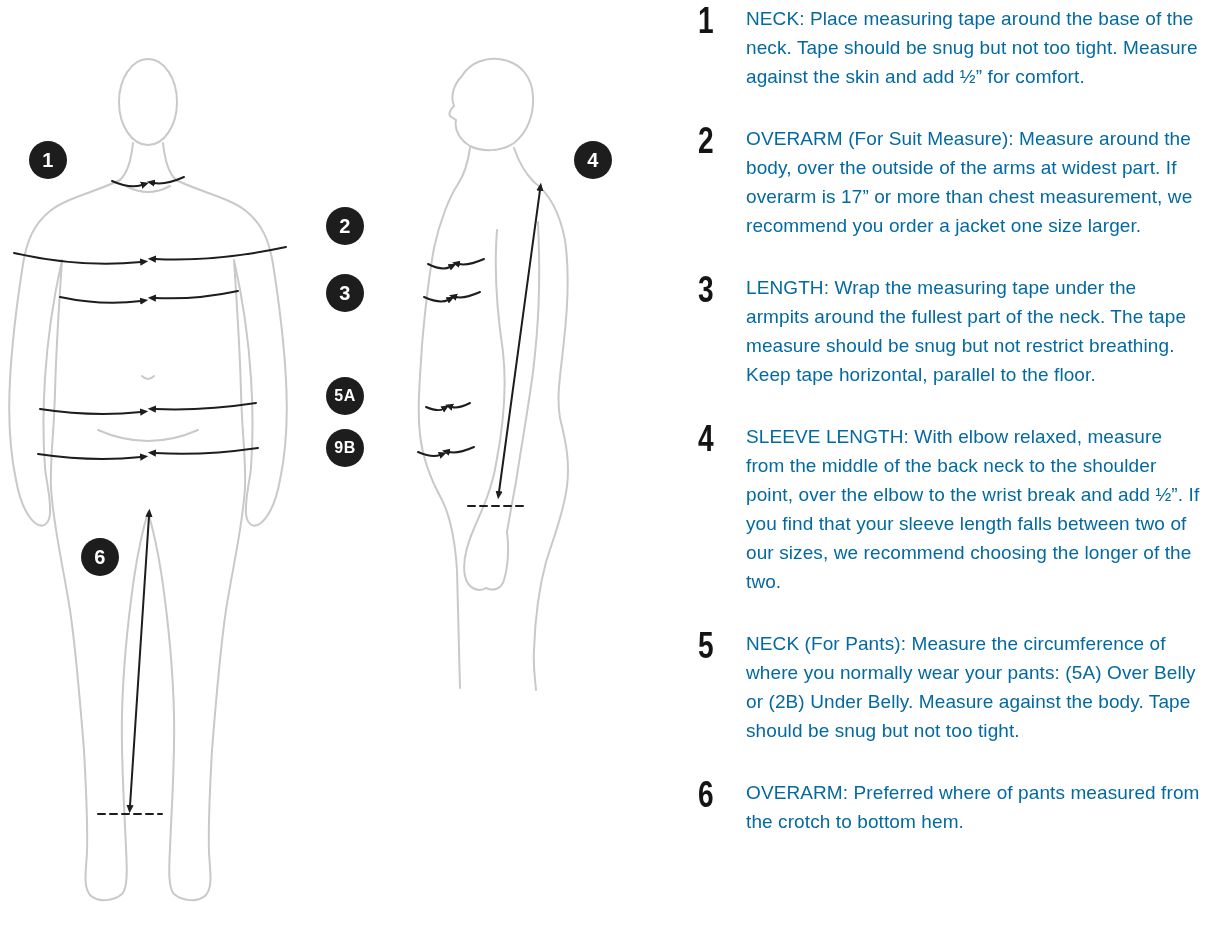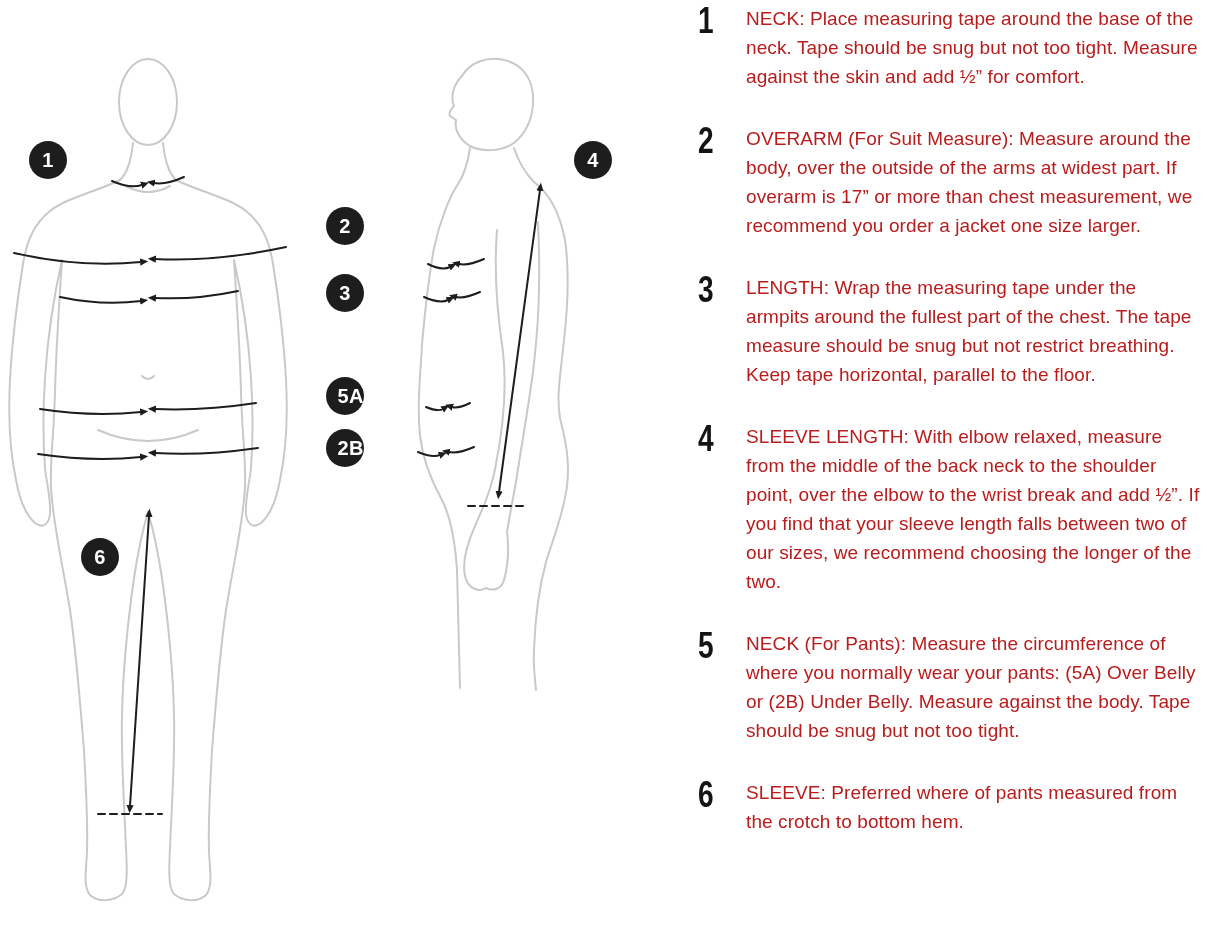--- a/index.html
+++ b/index.html
@@ -12,37 +12,37 @@
   }
   .diagram{position:absolute;left:0;top:0;width:690px;height:934px;}
   .diagram svg{position:absolute;left:0;top:0;}
   .badge{
     position:absolute;
     width:38px;height:38px;border-radius:50%;
     background:#1d1d1d;color:#ffffff;
     display:flex;align-items:center;justify-content:center;
     font-weight:700;font-size:20px;letter-spacing:.5px;
   }
-  .badge.small{font-size:20px;justify-content:flex-end;}
+  .badge.small{font-size:16px;}
   .instructions{
     position:absolute;left:698px;top:0;width:505px;
     padding-top:4px;
     display:flex;flex-direction:column;gap:33px;
   }
   .item{
     display:grid;grid-template-columns:40px 1fr;column-gap:8px;
     align-items:start;
   }
   .num{
     font-weight:700;font-size:36px;line-height:34px;color:#141414;
     transform:scaleX(.78);transform-origin:left top;
     letter-spacing:-1px;
   }
   .item p{
-    margin:0;font-size:19px;line-height:29px;color:#b91c1c;
+    margin:0;font-size:19px;line-height:29px;color:#0369a1;
     letter-spacing:.1px;
   }
 </style>
 </head>
 <body>
 
 <div class="page">
 
   <div class="diagram">
     <svg width="690" height="934" viewBox="0 0 690 934">
@@ -202,53 +202,53 @@
     <div class="badge" style="left:326px;top:274px;">
         <span>3</span>
       </div>
     <div class="badge" style="left:574px;top:141px;">
         <span>4</span>
       </div>
     <div class="badge small" style="left:326px;top:377px;">
         <span>5A</span>
       </div>
     <div class="badge small" style="left:326px;top:429px;">
-        <span>2B</span>
+        <span>9B</span>
       </div>
     <div class="badge" style="left:81px;top:538px;">
         <span>6</span>
       </div>
   </div>
 
   <div class="instructions">
 
     <div class="item">
       <div class="num">1</div>
       <p><span>NECK:</span> <span>Place measuring tape around the base of the neck. Tape should be snug but not too tight. Measure against the skin and add ½” for comfort.</span></p>
     </div>
 
     <div class="item">
       <div class="num">2</div>
       <p><span>OVERARM (For Suit Measure):</span> <span>Measure around the body, over the outside of the arms at widest part. If overarm is 17” or more than chest measurement, we recommend you order a jacket one size larger.</span></p>
     </div>
 
     <div class="item">
       <div class="num">3</div>
-      <p><span>LENGTH:</span> <span>Wrap the measuring tape under the armpits around the fullest part of the chest. The tape measure should be snug but not restrict breathing. Keep tape horizontal, parallel to the floor.</span></p>
+      <p><span>LENGTH:</span> <span>Wrap the measuring tape under the armpits around the fullest part of the neck. The tape measure should be snug but not restrict breathing. Keep tape horizontal, parallel to the floor.</span></p>
     </div>
 
     <div class="item">
       <div class="num">4</div>
       <p><span>SLEEVE LENGTH:</span> <span>With elbow relaxed, measure from the middle of the back neck to the shoulder point, over the elbow to the wrist break and add ½”. If you find that your sleeve length falls between two of our sizes, we recommend choosing the longer of the two.</span></p>
     </div>
 
     <div class="item">
       <div class="num">5</div>
       <p><span>NECK (For Pants):</span> <span>Measure the circumference of where you normally wear your pants: (5A) Over Belly or (2B) Under Belly. Measure against the body. Tape should be snug but not too tight.</span></p>
     </div>
 
     <div class="item">
       <div class="num">6</div>
-      <p><span>SLEEVE:</span> <span>Preferred where of pants measured from the crotch to bottom hem.</span></p>
+      <p><span>OVERARM:</span> <span>Preferred where of pants measured from the crotch to bottom hem.</span></p>
     </div>
 
   </div>
 </div>
 
 </body></html>

